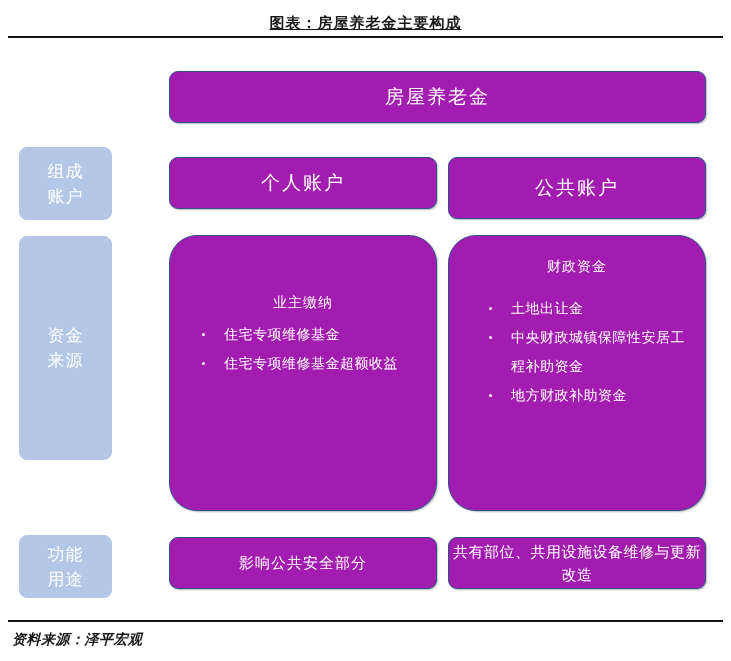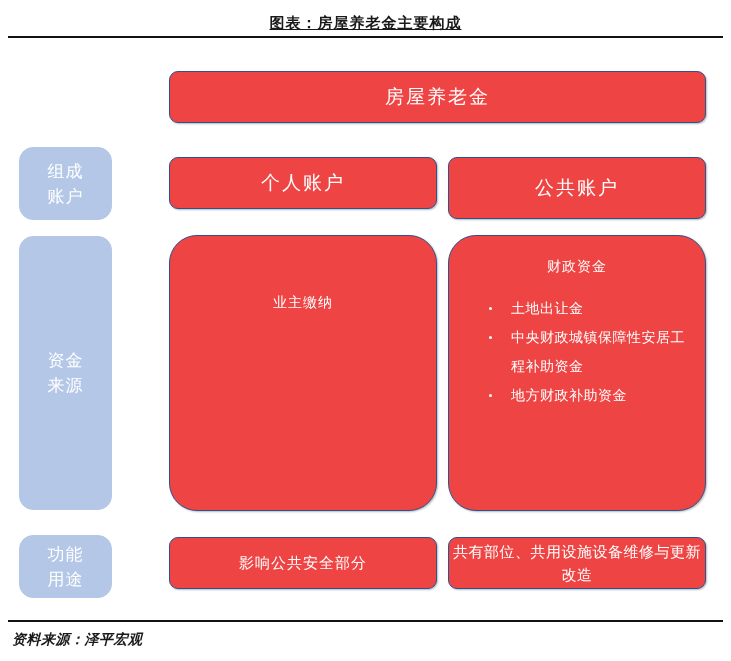--- a/index.html
+++ b/index.html
@@ -54,36 +54,36 @@
     font-style: italic;
     font-weight: bold;
     color: #1a1a1a;
     letter-spacing: 0.5px;
     line-height: 22px;
   }
 
   
   .blue-box {
     position: absolute;
-    background: #ef4444;
+    background: #a21caf;
     border: 1px solid #2F528F;
     border-radius: 10px;
     color: #ffffff;
     display: flex;
     align-items: center;
     justify-content: center;
     text-align: center;
     box-shadow: 1px 1px 2px rgba(0,0,0,0.28);
     box-sizing: border-box;
   }
   .side-box {
     position: absolute;
     background: #B4C7E7;
     border: 1px solid #B4C7E7;
-    border-radius: 14px;
+    border-radius: 8px;
     color: #ffffff;
     display: flex;
     align-items: center;
     justify-content: center;
     text-align: right;
     box-sizing: border-box;
     font-size: 17px;
     line-height: 25px;
     letter-spacing: 1px;
   }
@@ -118,21 +118,21 @@
     left: 169px; top: 537px; width: 268px; height: 52px;
     font-size: 15px; letter-spacing: 1px; border-radius: 9px;
   }
   #box-use-public {
     left: 448px; top: 537px; width: 258px; height: 52px;
     font-size: 15px; letter-spacing: 0.5px; border-radius: 9px;
     line-height: 23px;
   }
 
   #side-compose { left: 19px; top: 147px; width: 93px; height: 73px; }
-  #side-funding { left: 19px; top: 236px; width: 93px; height: 274px; }
+  #side-funding { left: 19px; top: 236px; width: 93px; height: 224px; }
   #side-usage   { left: 19px; top: 535px; width: 93px; height: 63px; }
 
   
   .box-heading {
     font-size: 14px;
     letter-spacing: 1px;
     text-align: center;
     width: 100%;
   }
   #box-owner-source .box-heading { margin-top: 58px; }
@@ -196,20 +196,24 @@
   </div>
 </div>
 
 <div class="blue-box" id="box-root">房屋养老金</div>
 
 <div class="blue-box" id="box-personal">个人账户</div>
 <div class="blue-box" id="box-public">公共账户</div>
 
 <div class="blue-box" id="box-owner-source">
   <div class="box-heading">业主缴纳</div>
+  <ul class="bullet-list">
+    <li class="bullet-item">住宅专项维修基金</li>
+    <li class="bullet-item">住宅专项维修基金超额收益</li>
+  </ul>
 </div>
 
 <div class="blue-box" id="box-fiscal-source">
   <div class="box-heading">财政资金</div>
   <ul class="bullet-list">
     <li class="bullet-item">土地出让金</li>
     <li class="bullet-item">中央财政城镇保障性安居工程补助资金</li>
     <li class="bullet-item">地方财政补助资金</li>
   </ul>
 </div>

